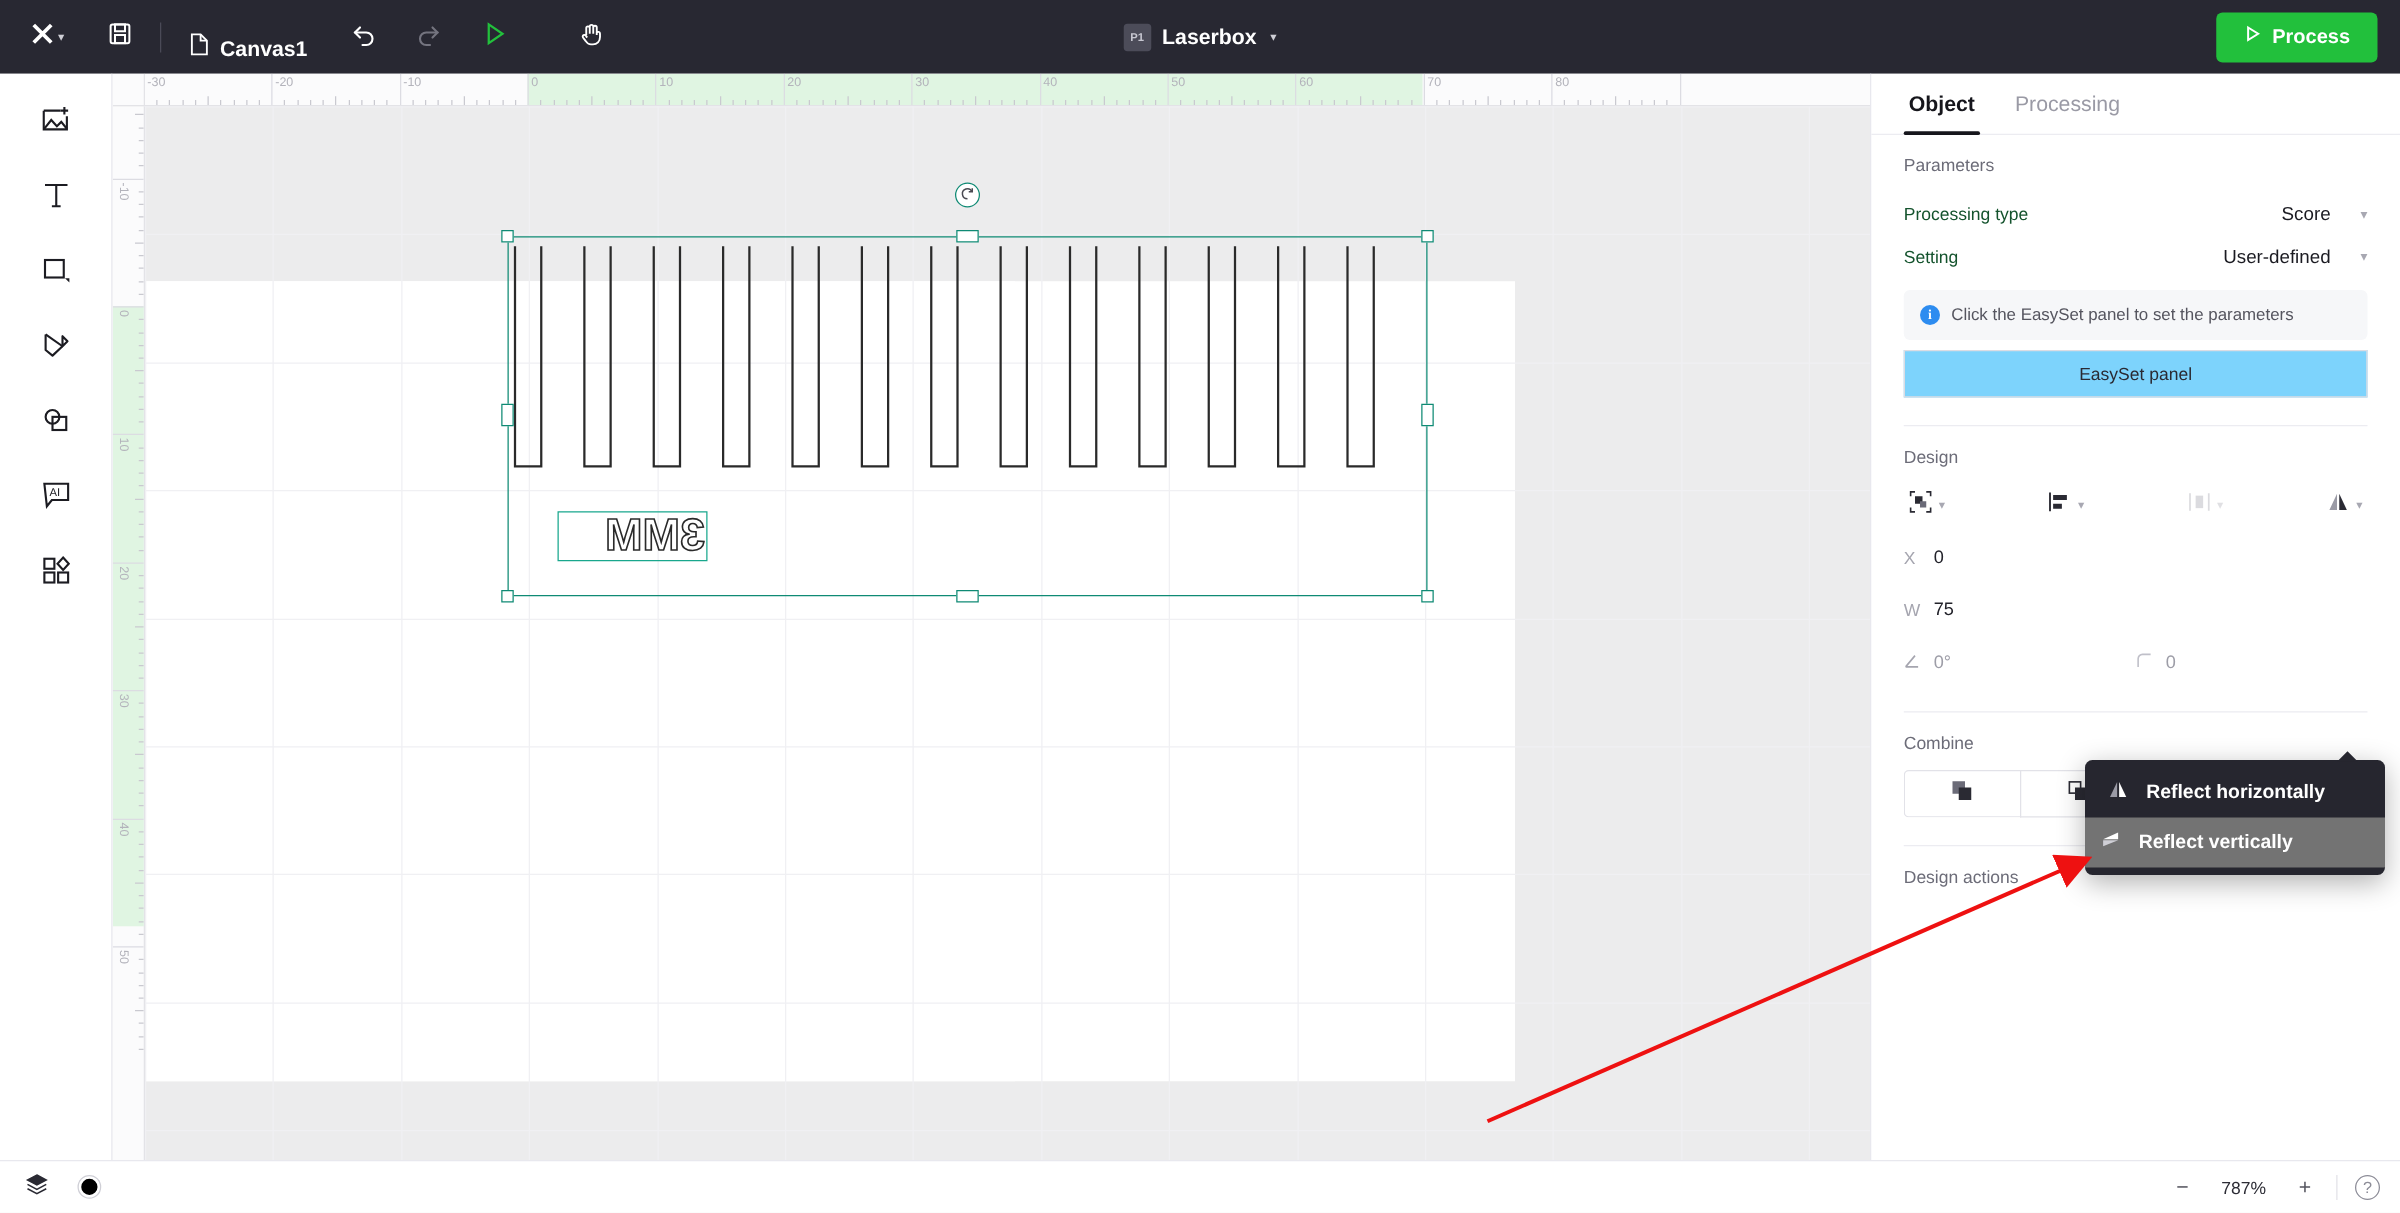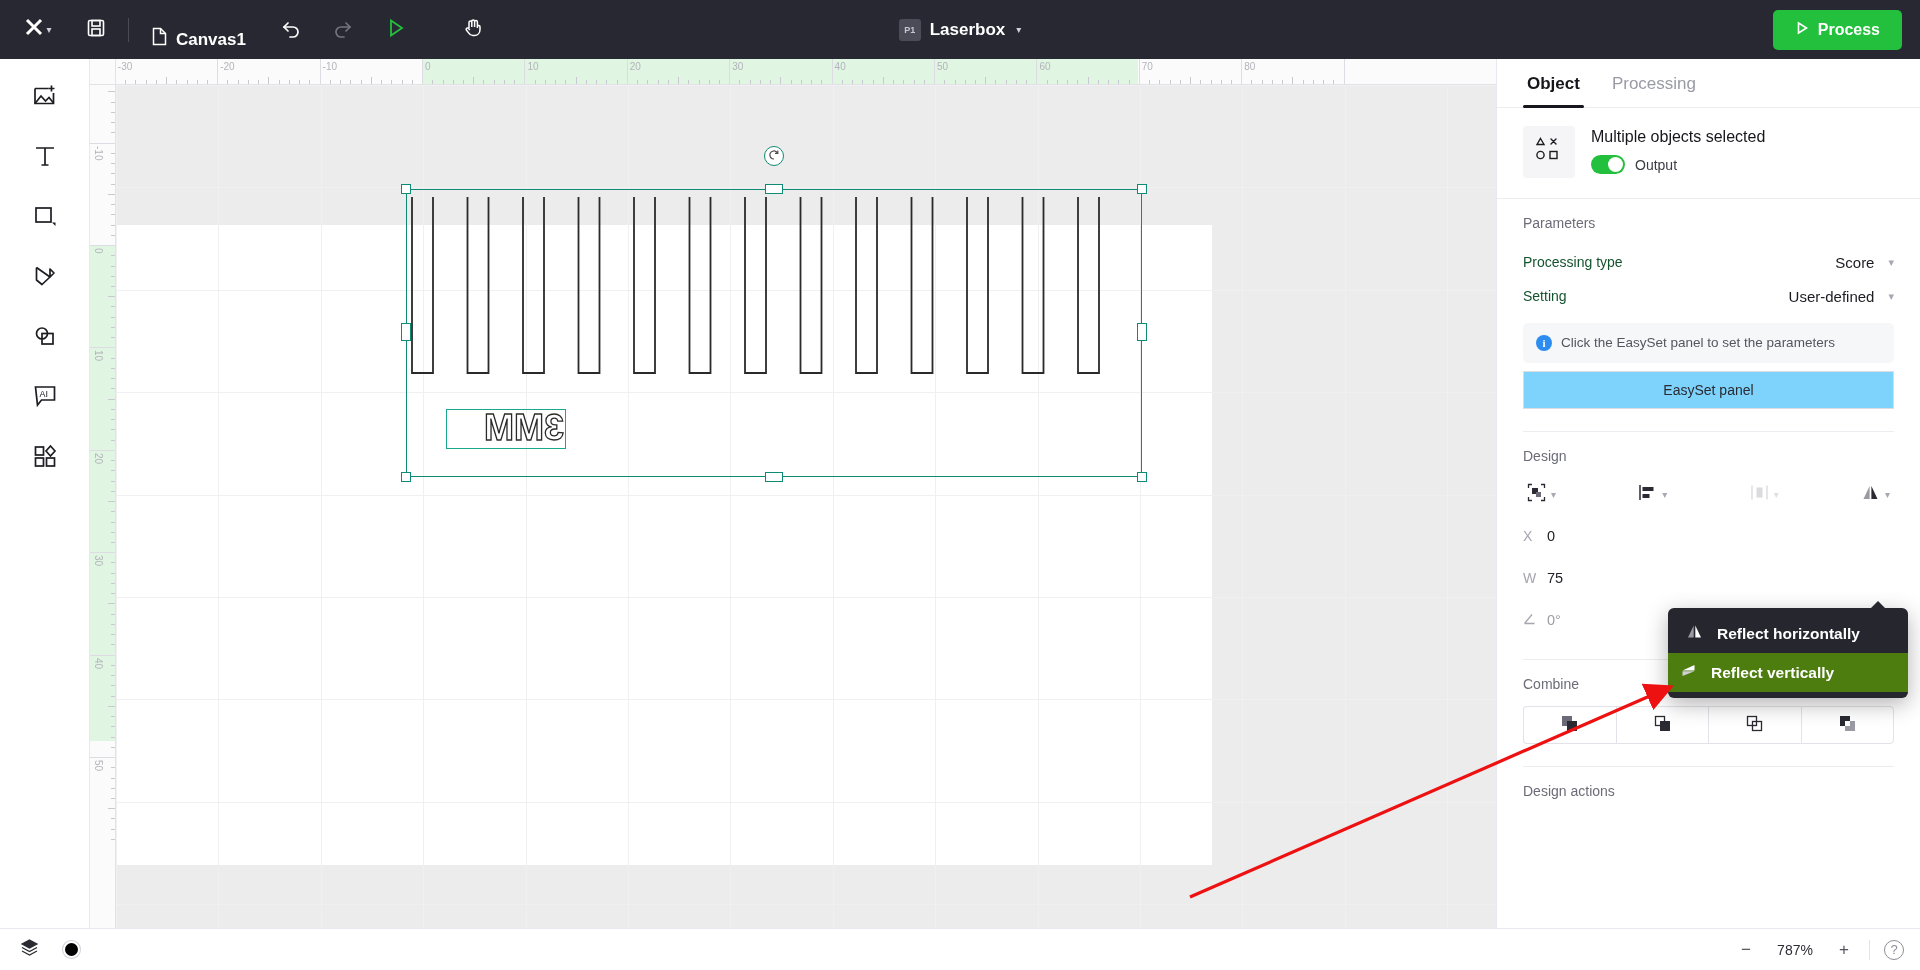--- a/index.html
+++ b/index.html
@@ -167,21 +167,21 @@
     position: absolute; top: 2px; right: 2px; width: 15px; height: 15px;
     border-radius: 50%; background: #fff;
   }
   .toggle-lbl { font-size: 14px; color: #3c3c46; }
 
   .section { padding: 16px 26px 6px; }
   .section-title { font-size: 14px; color: #6c6c78; margin-bottom: 14px; }
   .prow { display: flex; align-items: center; justify-content: space-between;
     height: 34px; }
   .plabel { font-size: 14px; color: #14532d; }
-  .pselect { display: flex; align-items: center; gap: 14px; cursor: pointer;
+  .pselect { display: flex; align-items: center; gap: 24px; cursor: pointer;
     font-size: 15px; color: #1b1b22; }
   .pselect .cv { font-size: 11px; color: #a8a8b2; }
   .infobox {
     margin-top: 10px; background: #f6f7f9; border-radius: 5px; padding: 11px 13px;
     display: flex; gap: 9px; align-items: flex-start;
   }
   .info-ico {
     width: 16px; height: 16px; border-radius: 50%; background: #2d8cf0; color: #fff;
     font-size: 11px; font-weight: bold; display: flex; align-items: center;
     justify-content: center; flex: none; margin-top: 1px;
@@ -230,21 +230,21 @@
   }
   .ctxmenu:before {
     content: ""; position: absolute; top: -7px; right: 22px;
     border-left: 8px solid transparent; border-right: 8px solid transparent;
     border-bottom: 8px solid #26262f;
   }
   .ctxitem {
     display: flex; align-items: center; gap: 14px; padding: 9px 18px;
     color: #fff; font-size: 15.5px; font-weight: bold; cursor: pointer;
   }
-  .ctxitem:hover, .ctxitem.hovered { background: #4d7c0f; padding-left: 12px; }
+  .ctxitem:hover, .ctxitem.hovered { background: #737373; padding-left: 12px; }
 
   
   .botbar {
     position: absolute; left: 0; bottom: 0; width: 1920px; height: 42px;
     background: #fff; border-top: 1px solid #e8e8ee; display: flex;
     align-items: center; z-index: 20;
   }
   .bb-left { display: flex; align-items: center; gap: 16px; padding-left: 16px; }
   .bb-ico { width: 26px; height: 26px; display: flex; align-items: center;
     justify-content: center; cursor: pointer; border-radius: 4px; }
@@ -700,41 +700,20 @@
     </div>
   </div>
 
   <div class="rpanel">
 
     <div class="tabs">
       <div class="tab active">Object</div>
       <div class="tab">Processing</div>
     </div>
 
-    <div class="objrow">
-      <div class="objthumb">
-        <span>
-          <svg width="30" height="30" viewBox="0 0 30 30" fill="none" stroke="#1c1c22" stroke-width="1.4">
-            <path d="M6.5 3.5 L10 9.5 H3 Z"></path>
-            <path d="M17 4 L22 9 M22 4 L17 9" stroke-linecap="round"></path>
-            <circle cx="6.5" cy="20" r="3.6"></circle>
-            <rect x="16" y="16.5" width="7" height="7"></rect>
-          </svg>
-        </span>
-      </div>
-      <div>
-        <div class="objtitle">Multiple objects selected</div>
-        <div class="toggle-row">
-          <div class="toggle">
-              <div class="knob"></div>
-            </div>
-          <div class="toggle-lbl">Output</div>
-        </div>
-      </div>
-    </div>
 
     <div class="section">
       <div class="section-title">Parameters</div>
       <div class="prow">
         <div class="plabel">Processing type</div>
         <div class="pselect">
           <span>Score</span>
           <span class="cv">▾</span>
         </div>
       </div>

